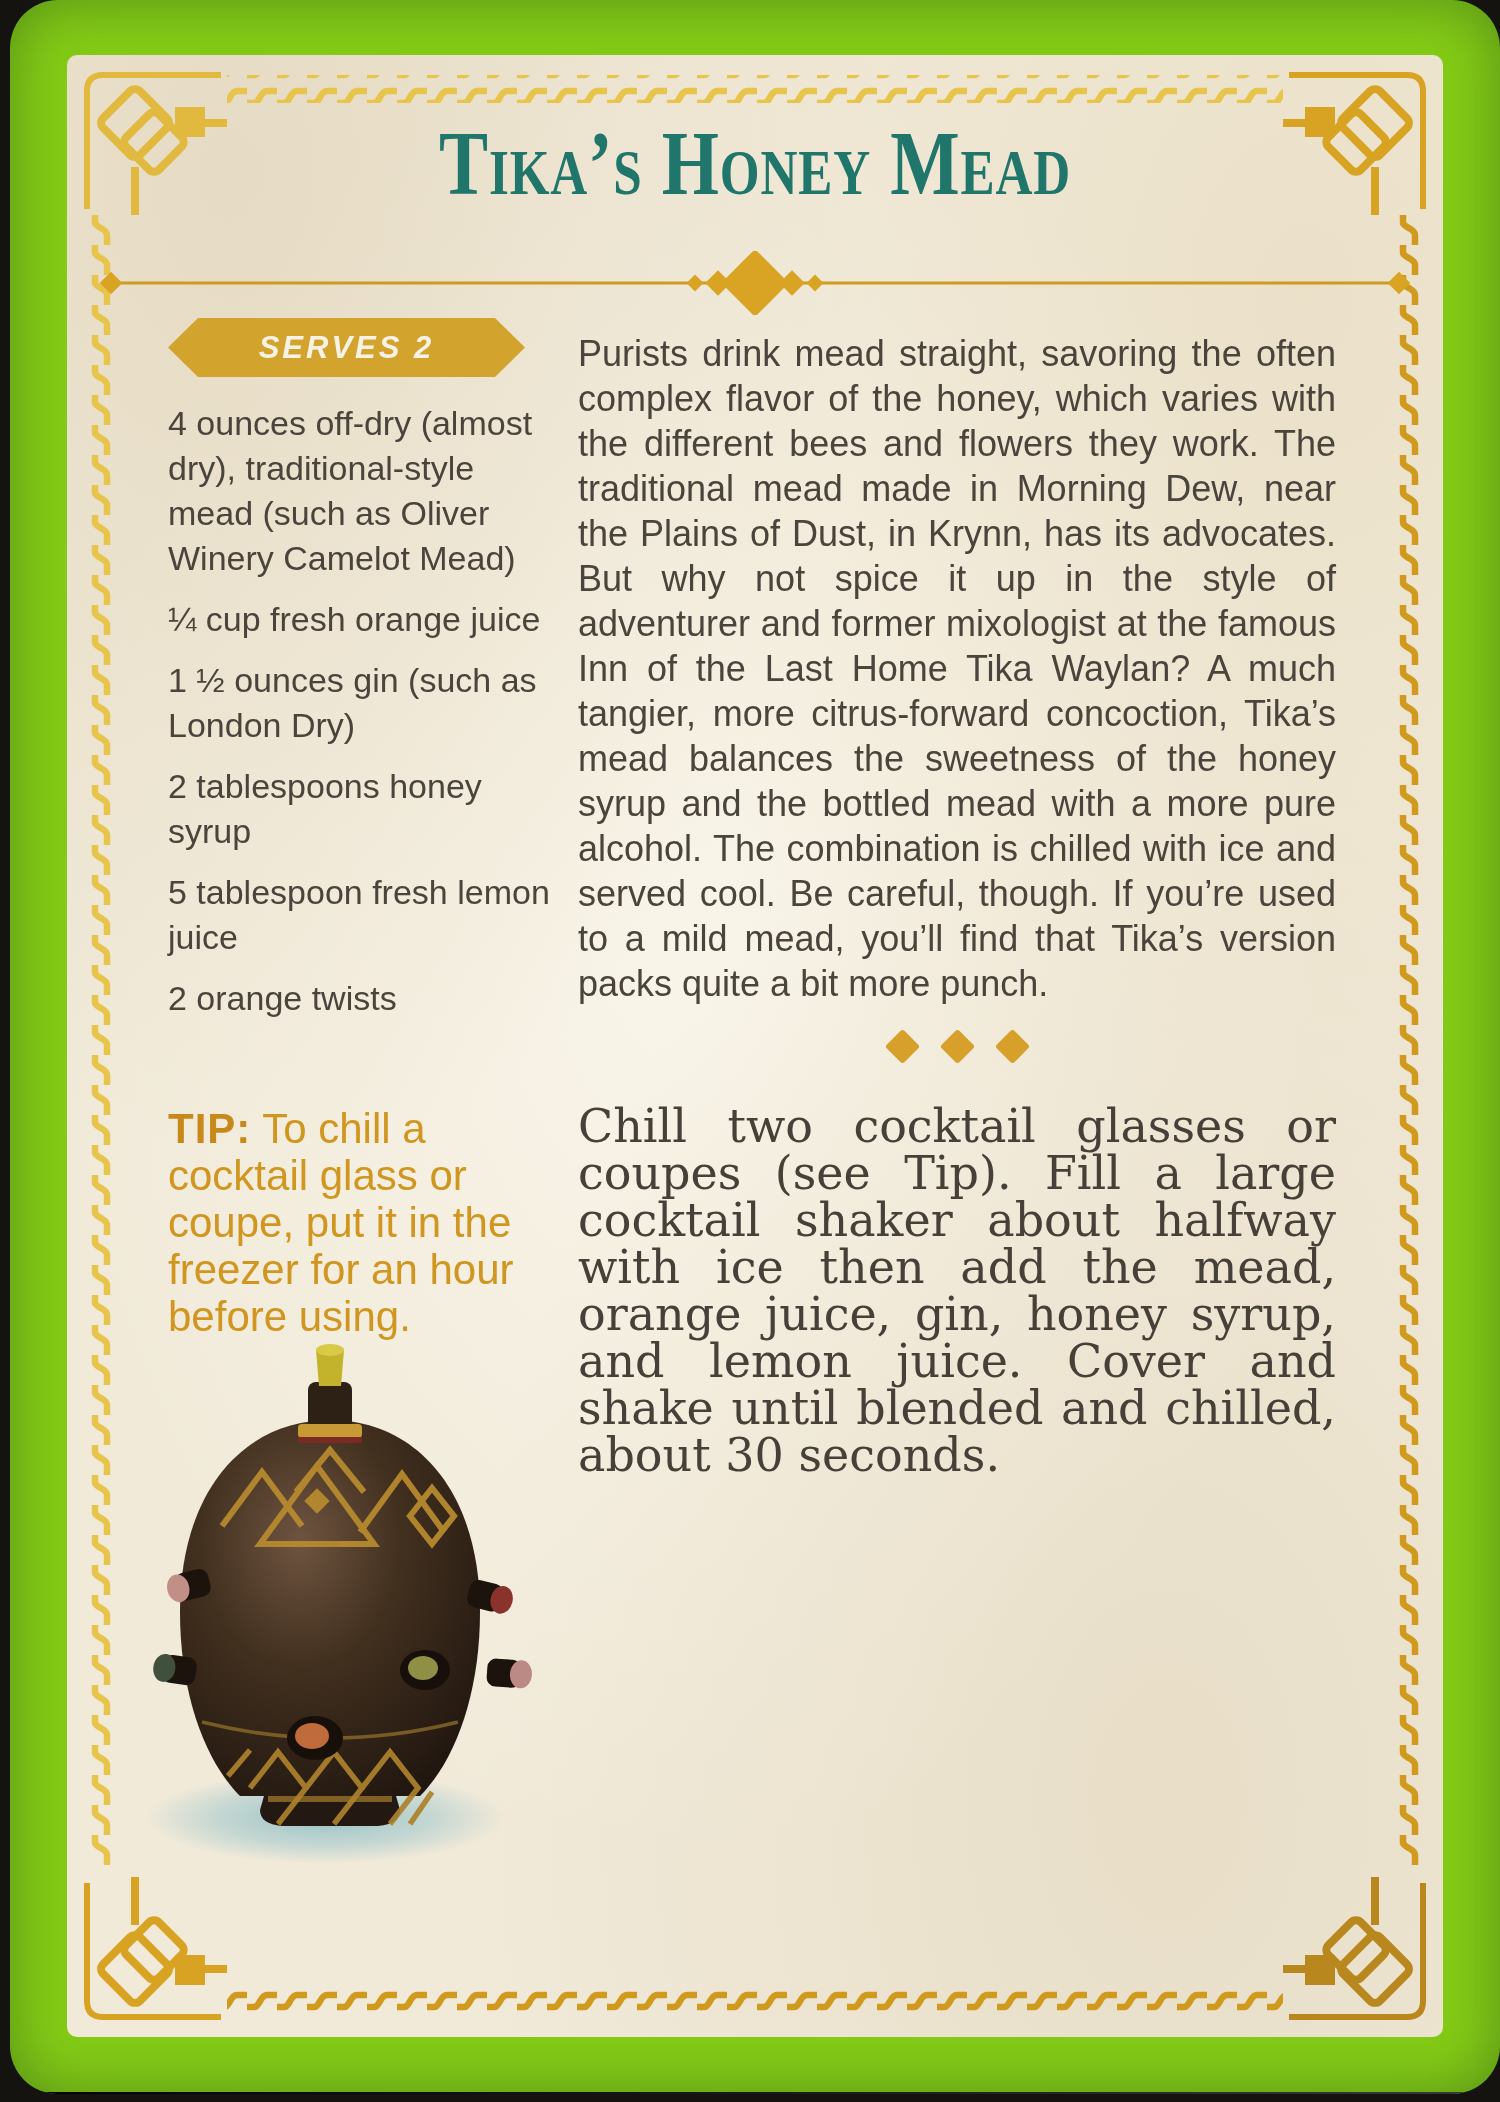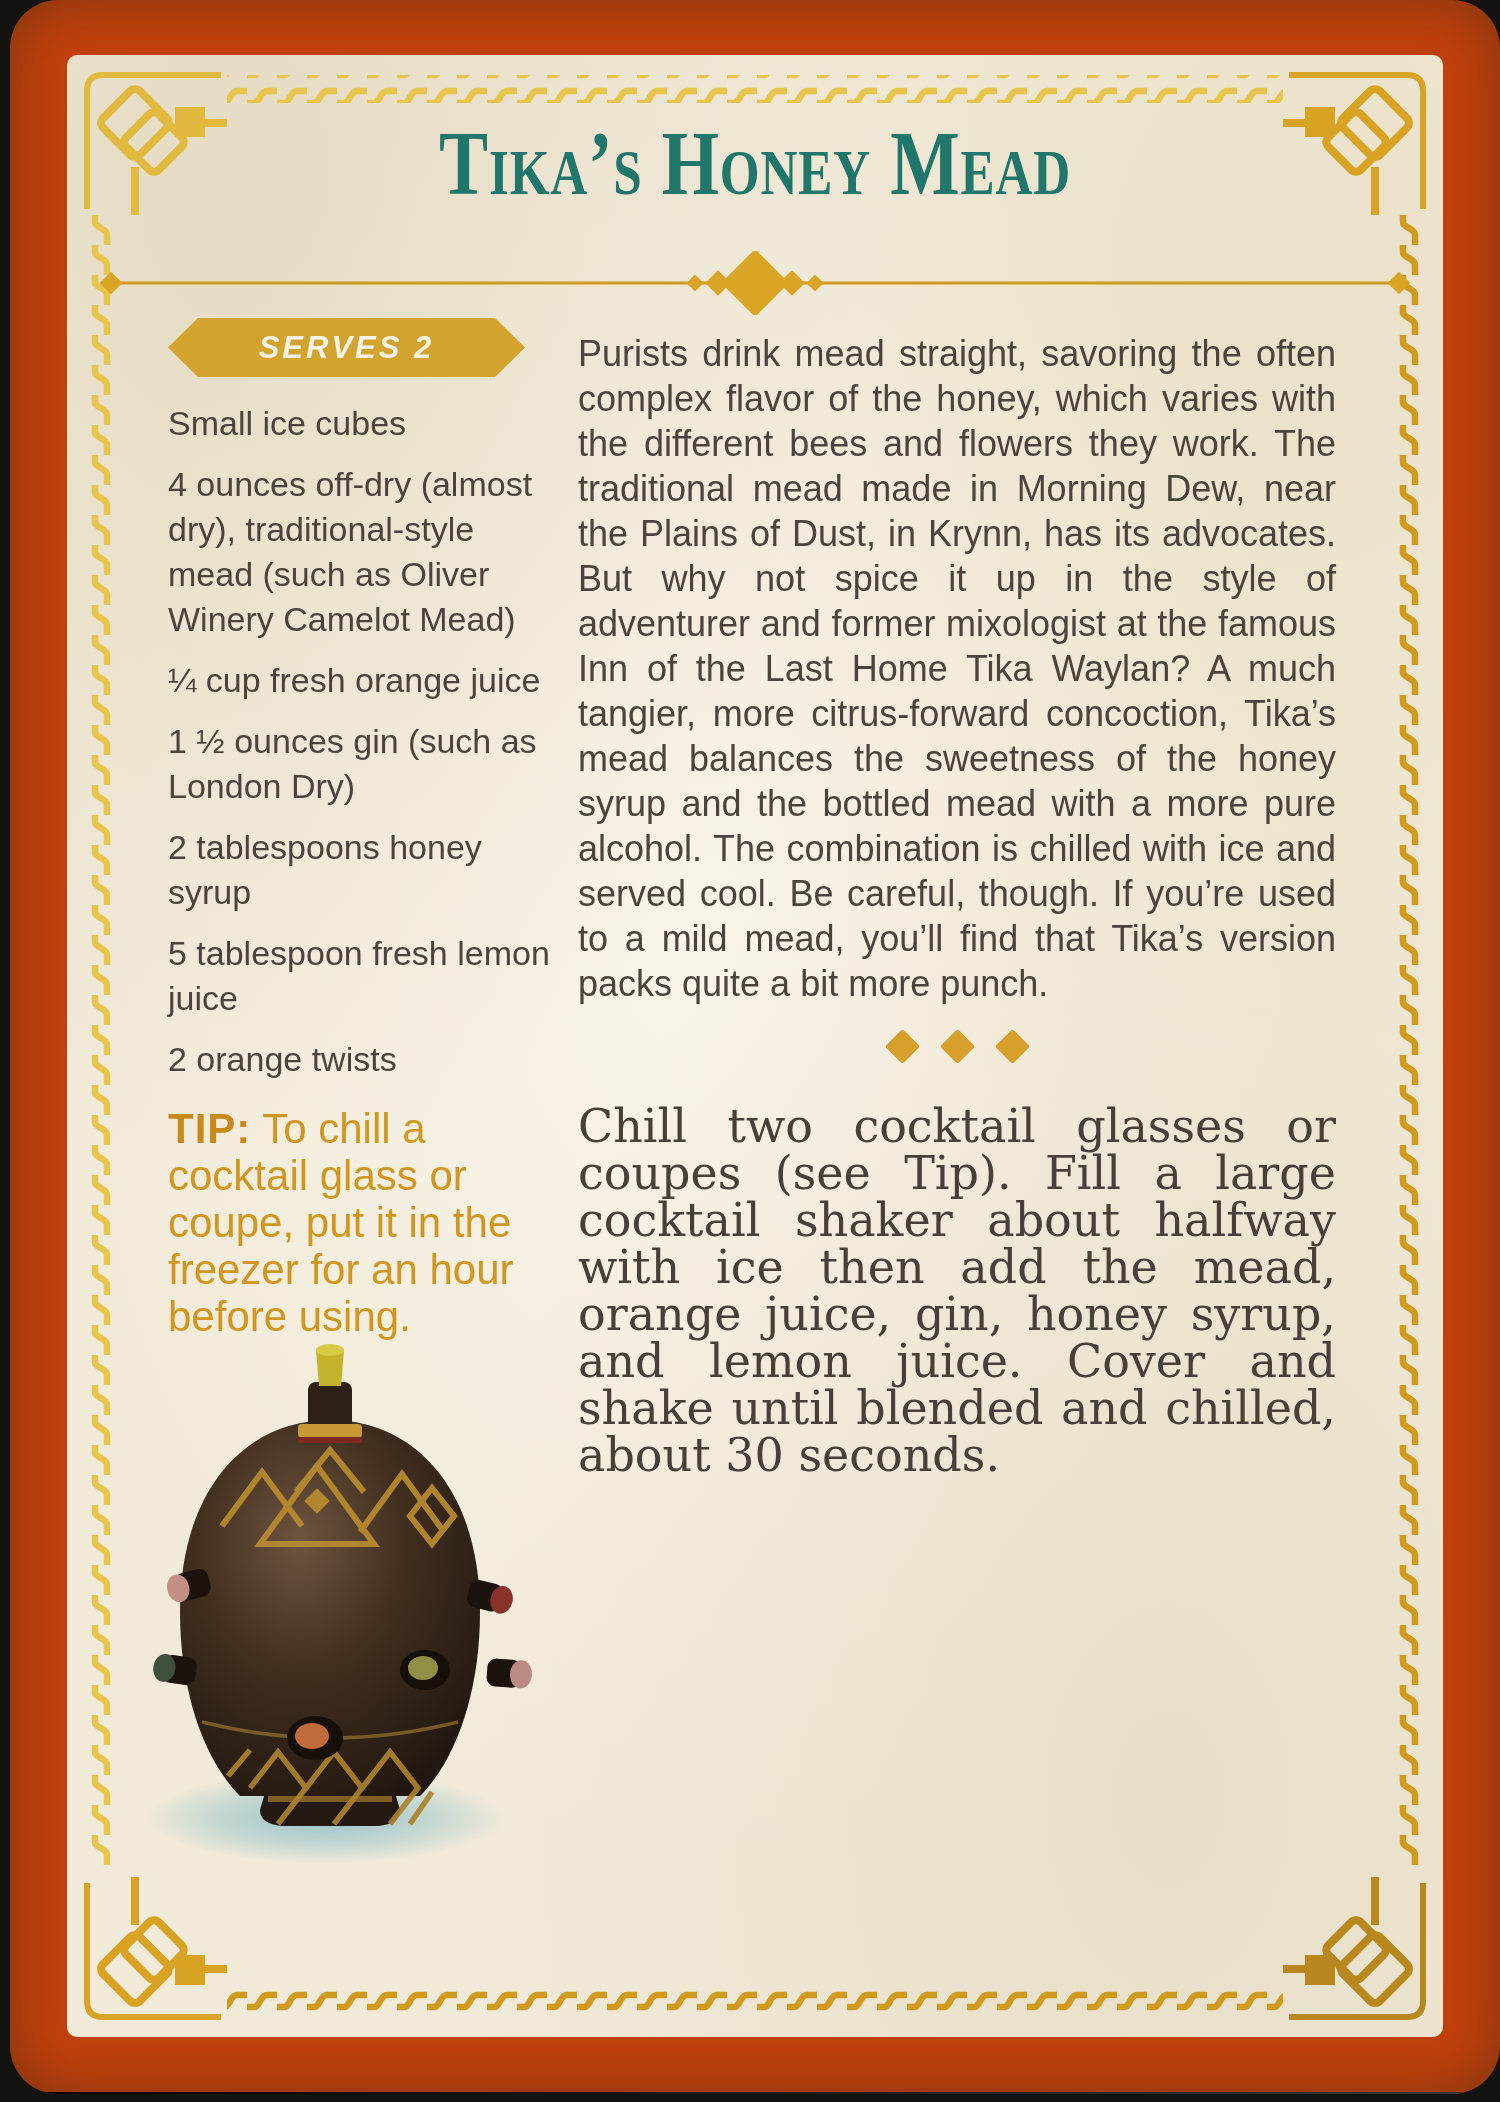--- a/index.html
+++ b/index.html
@@ -1,18 +1,18 @@
 <!DOCTYPE html>
 <html><head>
 <meta charset="utf-8">
 <style>
   html,body{margin:0;padding:0;}
   body{width:1500px;height:2102px;background:#14130f;position:relative;overflow:hidden;
        font-family:"Liberation Sans",sans-serif;}
-  .card{position:absolute;left:10px;top:0;right:0;bottom:8px;background:#c2410c;
+  .card{position:absolute;left:10px;top:0;right:0;bottom:8px;background:#84cc16;
         border-radius:48px;overflow:hidden;box-shadow:inset 0 0 60px rgba(0,30,25,.35);}
   .parchment{position:absolute;left:57px;top:55px;right:57px;bottom:57px;border-radius:10px;
         background-color:#f1ead9;
         background-image:
           radial-gradient(ellipse at 12% 6%, rgba(213,197,164,.4), transparent 38%),
           radial-gradient(ellipse at 90% 12%, rgba(224,208,172,.35), transparent 40%),
           radial-gradient(ellipse at 80% 88%, rgba(213,197,164,.32), transparent 45%),
           radial-gradient(ellipse at 45% 45%, rgba(255,253,246,.55), transparent 60%);}
   .frame-svg{position:absolute;inset:0;width:100%;height:100%;}
   .title{position:absolute;left:0;right:0;top:62px;text-align:center;
@@ -101,21 +101,20 @@
           <rect x="712" y="26" width="12" height="12" transform="rotate(45 718 32)"></rect>
         </g>
       </g>
     </svg>
 
     <div class="serves-badge">
       <span>SERVES 2</span>
     </div>
 
     <div class="ingredients">
-      <div class="ing">Small ice cubes</div>
       <div class="ing">4 ounces off-dry (almost dry), traditional-style mead (such as Oliver Winery Camelot Mead)</div>
       <div class="ing">¼ cup fresh orange juice</div>
       <div class="ing">1 ½ ounces gin (such as London Dry)</div>
       <div class="ing">2 tablespoons honey syrup</div>
       <div class="ing">5 tablespoon fresh lemon juice</div>
       <div class="ing">2 orange twists</div>
     </div>
 
     <div class="tip"><b>TIP:</b><span> To chill a cocktail glass or coupe, put it in the freezer for an hour before using.</span></div>
 

